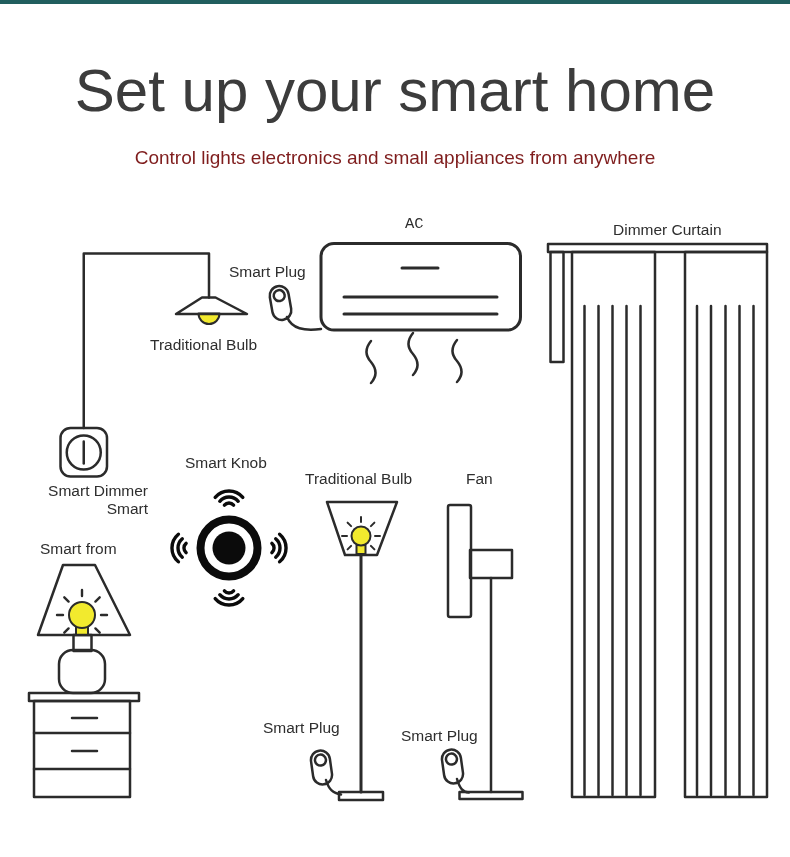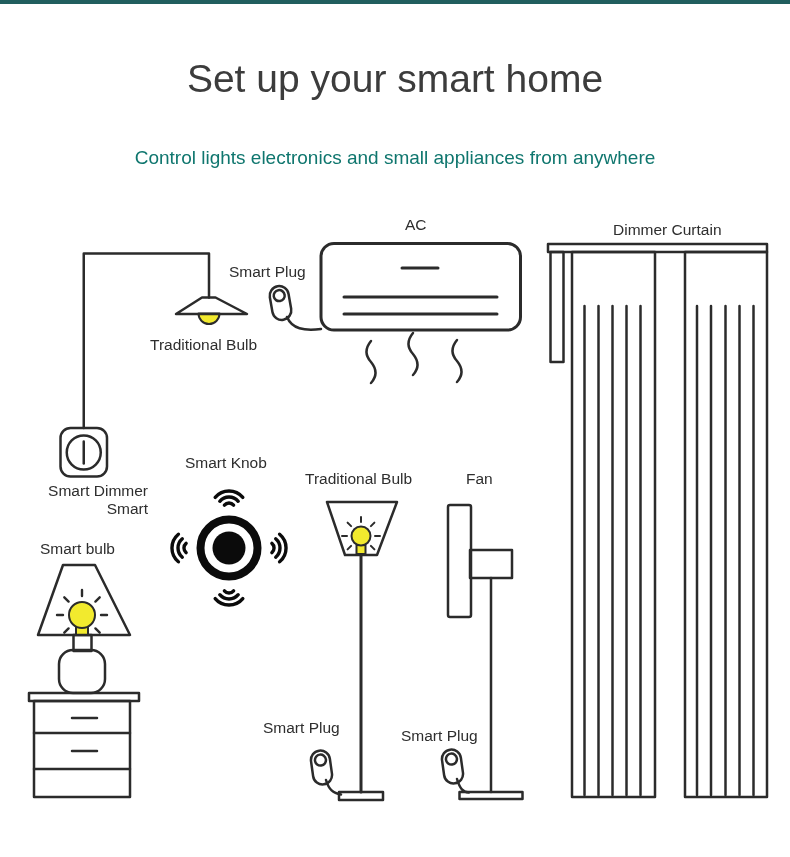--- a/index.html
+++ b/index.html
@@ -18,29 +18,29 @@
     font-family:"Liberation Sans", sans-serif;
     overflow:hidden;
   }
   .top-strip{
     position:absolute;left:0;top:0;width:790px;height:4px;
     background:var(--accent);
   }
   .title{
     position:absolute;left:0;top:58px;width:790px;
     text-align:center;
-    font-size:39px;font-weight:500;line-height:1.1;
+    font-size:60px;font-weight:500;line-height:1.1;
     color:var(--ink);
     letter-spacing:0px;
   }
   .subtitle{
     position:absolute;left:0;top:147px;width:790px;
     text-align:center;
     font-size:19px;font-weight:400;
-    color:#0f766e;
+    color:#7f1d1d;
   }
   .lbl{
     position:absolute;
     font-size:15.5px;
     color:var(--label);
     white-space:nowrap;
     line-height:1.1;
   }
   .lbl.center{text-align:center;white-space:normal;line-height:1.15;}
   svg.art{position:absolute;left:0;top:0;}
@@ -55,29 +55,29 @@
 </style>
 </head>
 <body>
 
 <div class="top-strip"></div>
 
 <h1 class="title">Set up your smart home</h1>
 <div class="subtitle">Control lights electronics and small appliances from anywhere</div>
 
 <div class="lbl" style="left:229px;top:263px;">Smart Plug</div>
-<div class="lbl" style="left:405px;top:216px;">AC</div>
+<div class="lbl" style="left:405px;top:216px;font-family:Liberation Mono, monospace;">AC</div>
 <div class="lbl" style="left:613px;top:221px;">Dimmer Curtain</div>
 <div class="lbl" style="left:150px;top:336px;">Traditional Bulb</div>
 <div class="lbl center" style="left:24px;top:482px;width:124px;text-align:right;">
   <div>Smart Dimmer</div>
   <div>Smart</div>
 </div>
 <div class="lbl" style="left:185px;top:454px;">Smart Knob</div>
-<div class="lbl" style="left:40px;top:540px;">Smart bulb</div>
+<div class="lbl" style="left:40px;top:540px;">Smart from</div>
 <div class="lbl" style="left:305px;top:470px;">Traditional Bulb</div>
 <div class="lbl" style="left:466px;top:470px;text-align:right;">Fan</div>
 <div class="lbl" style="left:263px;top:719px;">Smart Plug</div>
 <div class="lbl" style="left:401px;top:727px;">Smart Plug</div>
 
 <svg class="art" width="790" height="857" viewBox="0 0 790 857">
   <defs>
     <g id="wifi-glyph">
       <path d="M -4.6,-3.9 A 6 6 0 0 1 4.6,-3.9"></path>
       <path d="M -9.2,-7.7 A 12 12 0 0 1 9.2,-7.7"></path>

